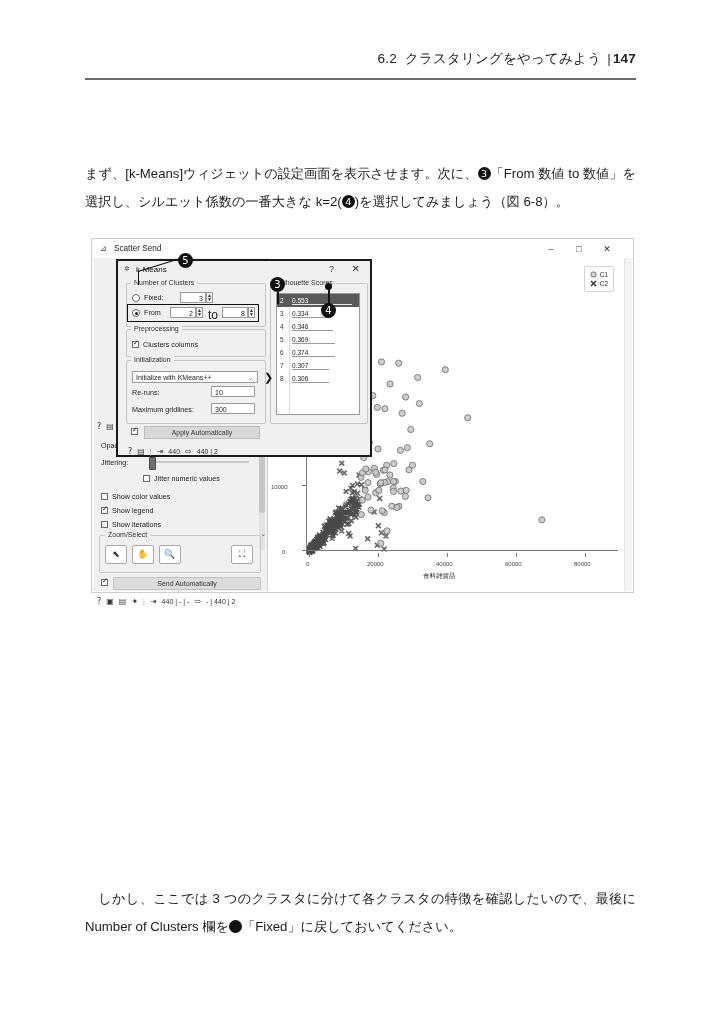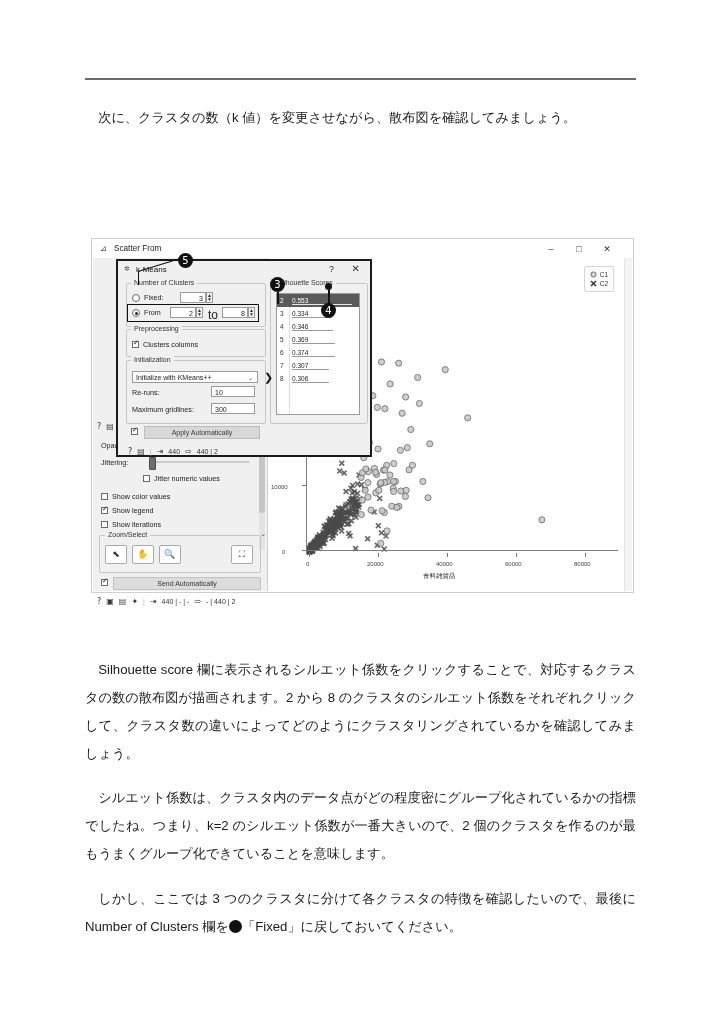--- a/index.html
+++ b/index.html
@@ -176,32 +176,35 @@
   .leader{position:absolute;background:#111;z-index:39;}
   .leaddot{position:absolute;width:7px;height:7px;border-radius:50%;background:#111;z-index:39;}
   .hilite{position:absolute;border:1.6px solid #111;box-sizing:border-box;z-index:38;}
   .arrowhead{position:absolute;font-size:11px;color:#111;z-index:39;font-family:"DejaVu Sans",sans-serif;}
 </style>
 </head>
 <body>
 
 <div class="page">
 
+  <div class="runhead">
+    <span class="sec">6.2</span><span>クラスタリングをやってみよう</span><span class="bar">|</span><span class="pg">147</span>
+  </div>
   <div class="rule"></div>
 
-  <div class="para indent" style="top:104px;">
-    <span>次に、クラスタの数（k 値）を変更させながら、散布図を確認してみましょう。</span>
+
+  <div class="para" style="top:160px;">
+    <span>まず、[k-Means]ウィジェットの設定画面を表示させます。次に、</span><span class="cnum">3</span><span>「From 数値 to 数値」を選択し、シルエット係数の一番大きな k=2(</span><span class="cnum">4</span><span>)を選択してみましょう（図 6-8）。</span>
   </div>
-
 
   <div class="shot">
 
     <div class="shot-title">
       <span class="icn">⊿</span>
-      <span class="t">Scatter From</span>
+      <span class="t">Scatter Send</span>
       <span class="winbtns">
         <span>–</span><span>□</span><span>✕</span>
       </span>
     </div>
 
     <div class="ctrl">
 
       <div class="toolbar" style="top:160px;">
         <span class="gl">?</span>
         <span class="gl">▤</span>
@@ -827,25 +830,19 @@
     <div class="leaddot" style="left:233px;top:44px;"></div>
     <div class="leader" style="left:236px;top:48px;width:1.6px;height:18px;"></div>
     <div class="callout" style="left:229px;top:64px;">4</div>
 
     <div class="leader" style="left:46px;top:32px;width:1.2px;height:14px;"></div>
     <div class="leader" style="left:46px;top:32px;width:46px;height:1.2px;transform:rotate(-17deg);transform-origin:left center;"></div>
     <div class="callout" style="left:86px;top:14px;">5</div>
   </div>
 
 
-  <div class="para indent" style="top:656px;">
-    <span>Silhouette score 欄に表示されるシルエット係数をクリックすることで、対応するクラスタの数の散布図が描画されます。2 から 8 のクラスタのシルエット係数をそれぞれクリックして、クラスタ数の違いによってどのようにクラスタリングされているかを確認してみましょう。</span>
-  </div>
-
-  <div class="para indent" style="top:784px;">
-    <span>シルエット係数は、クラスタ内のデータ点がどの程度密にグループ化されているかの指標でしたね。つまり、k=2 のシルエット係数が一番大きいので、2 個のクラスタを作るのが最もうまくグループ化できていることを意味します。</span>
-  </div>
+
 
   <div class="para indent" style="top:885px;">
     <span>しかし、ここでは 3 つのクラスタに分けて各クラスタの特徴を確認したいので、最後に Number of Clusters 欄を</span><span class="cnum">5</span><span>「Fixed」に戻しておいてください。</span>
   </div>
 
 </div>
 
 </body></html>

